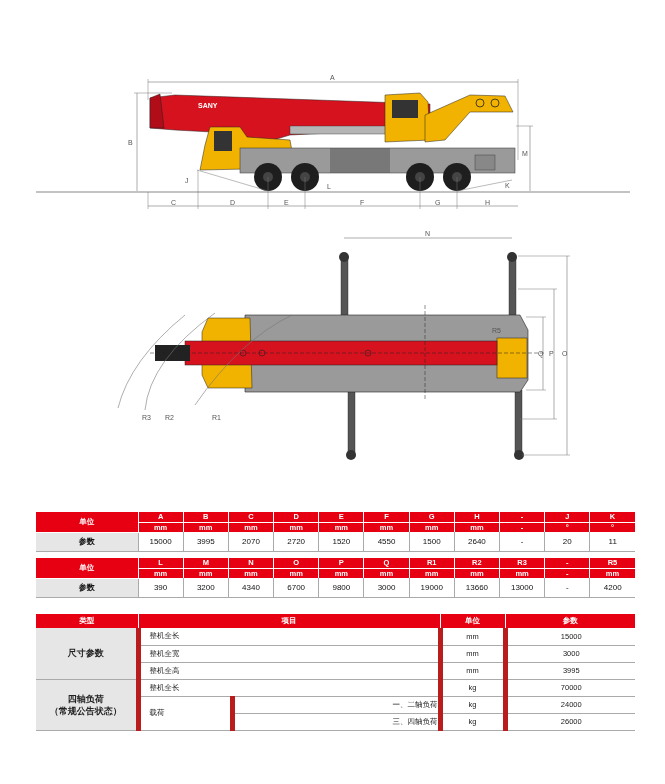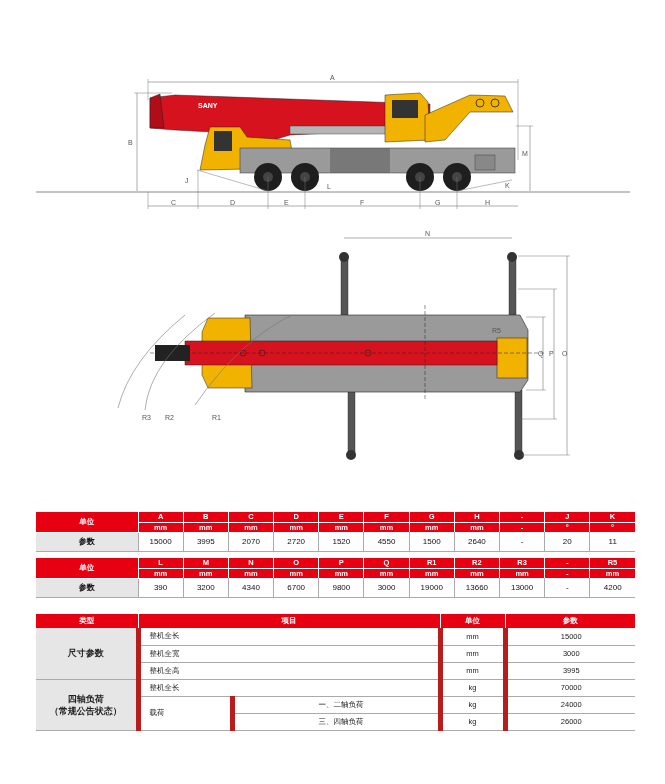--- a/index.html
+++ b/index.html
@@ -19,21 +19,21 @@
   table.spec tr.val td.lbl { background: #e6e6e6; font-weight: bold; }
   table.spec tr.val td:last-child { border-right: none; }
 
   table.detail { position: absolute; left: 36px; top: 614px; width: 599px; border-collapse: collapse; table-layout: fixed; }
   table.detail th { background: #e60012; color: #fff; font-size: 7.5px; font-weight: bold; height: 14px; border-right: 1px solid #fff; }
   table.detail th:last-child { border-right: none; }
   table.detail td { font-size: 7.5px; height: 17px; border-bottom: 1px solid #aaa; border-right: 5px solid #b91c1c; color: #222; }
   table.detail td:last-child { border-right: none; }
   table.detail td.type { background: #e6e6e6; text-align: center; font-size: 9px; font-weight: bold; line-height: 12px; margin-left: 20px; }
   table.detail td.item { padding-left: 9px; text-align: left; }
-  table.detail td.sub { padding-left: 10px; text-align: center; }
+  table.detail td.sub { padding-left: 10px; text-align: right; }
   table.detail td.unit, table.detail td.val { text-align: center; }
 </style>
 </head>
 <body>
 
 <div class="drawing">
 <svg width="665" height="500" viewBox="0 0 665 500">
 
   <g>
 

